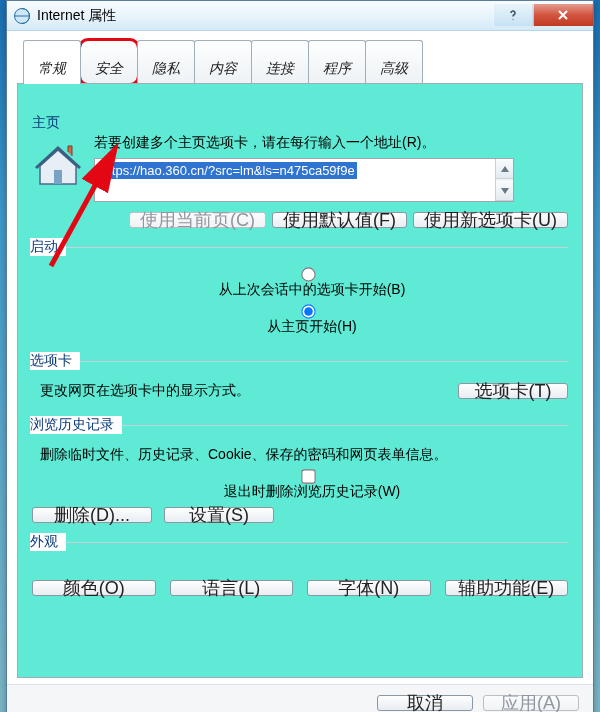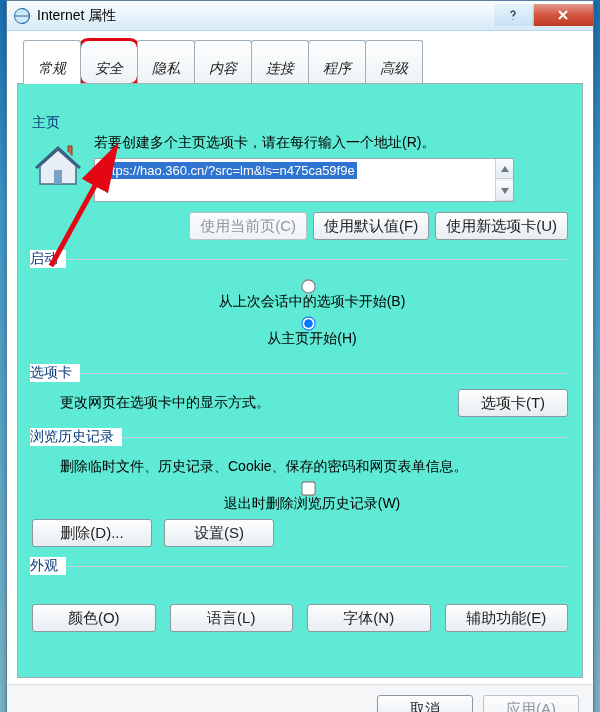--- a/index.html
+++ b/index.html
@@ -151,25 +151,25 @@
   }
   .mini-scroll .track { flex:1; }
   .btn-row {
     display: flex;
     justify-content: flex-end;
     gap: 6px;
     margin-top: 10px;
   }
   .btn {
     min-width: 110px;
-    height: 28px;
+    height: 16px;
     background: linear-gradient(180deg,#fdfefe,#e8edf2);
     border: 1px solid #8b98a4;
     border-radius: 3px;
-    font-size: 15px;
+    font-size: 18px;
     padding: 0 10px;
     display:inline-flex;align-items:center;justify-content:center;
     color:#222;
   }
   .btn.disabled {
     color:#9096a0;
     background: linear-gradient(180deg,#fbfcfd,#f0f2f4);
     border-color:#b9c0c6;
   }
   fieldset.group {
@@ -188,21 +188,21 @@
   }
   .radio-line, .check-line {
     display:flex; align-items:center;
     margin: 6px 0 6px 24px;
     font-size: 14px;
     flex-direction: column;
   }
   .radio-line input, .check-line input { margin-right: 8px; transform: scale(1.1);}
   .inline-desc {
     font-size:14px;
-    margin: 6px 0 6px 28px;
+    margin: 6px 0 6px 8px;
   }
   .right-btn-row {
     display:flex; gap:12px;
     margin-top: 6px;
   }
   .four-btn-row {
     display:flex; gap:14px;
     margin-top: 23px;
   }
   .four-btn-row .btn { flex:1; min-width: 0; }

